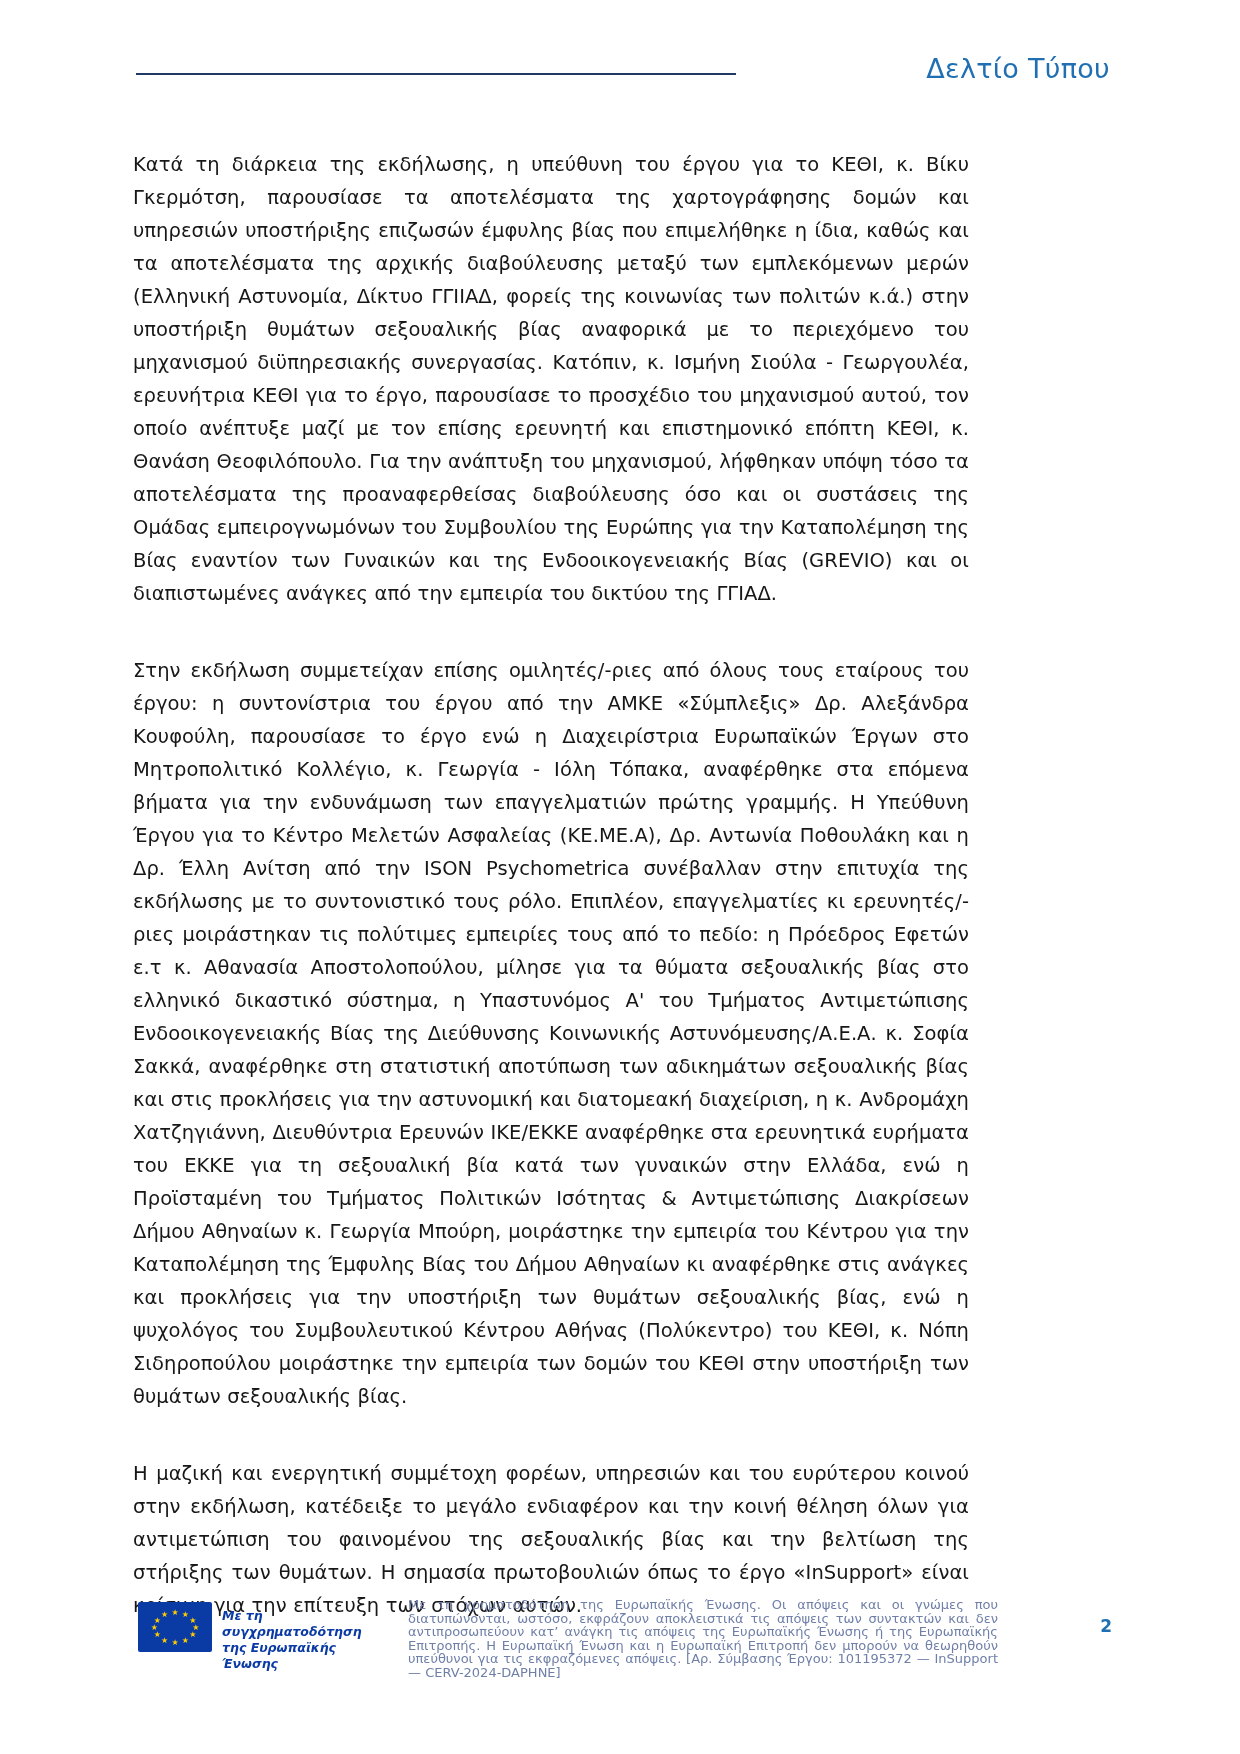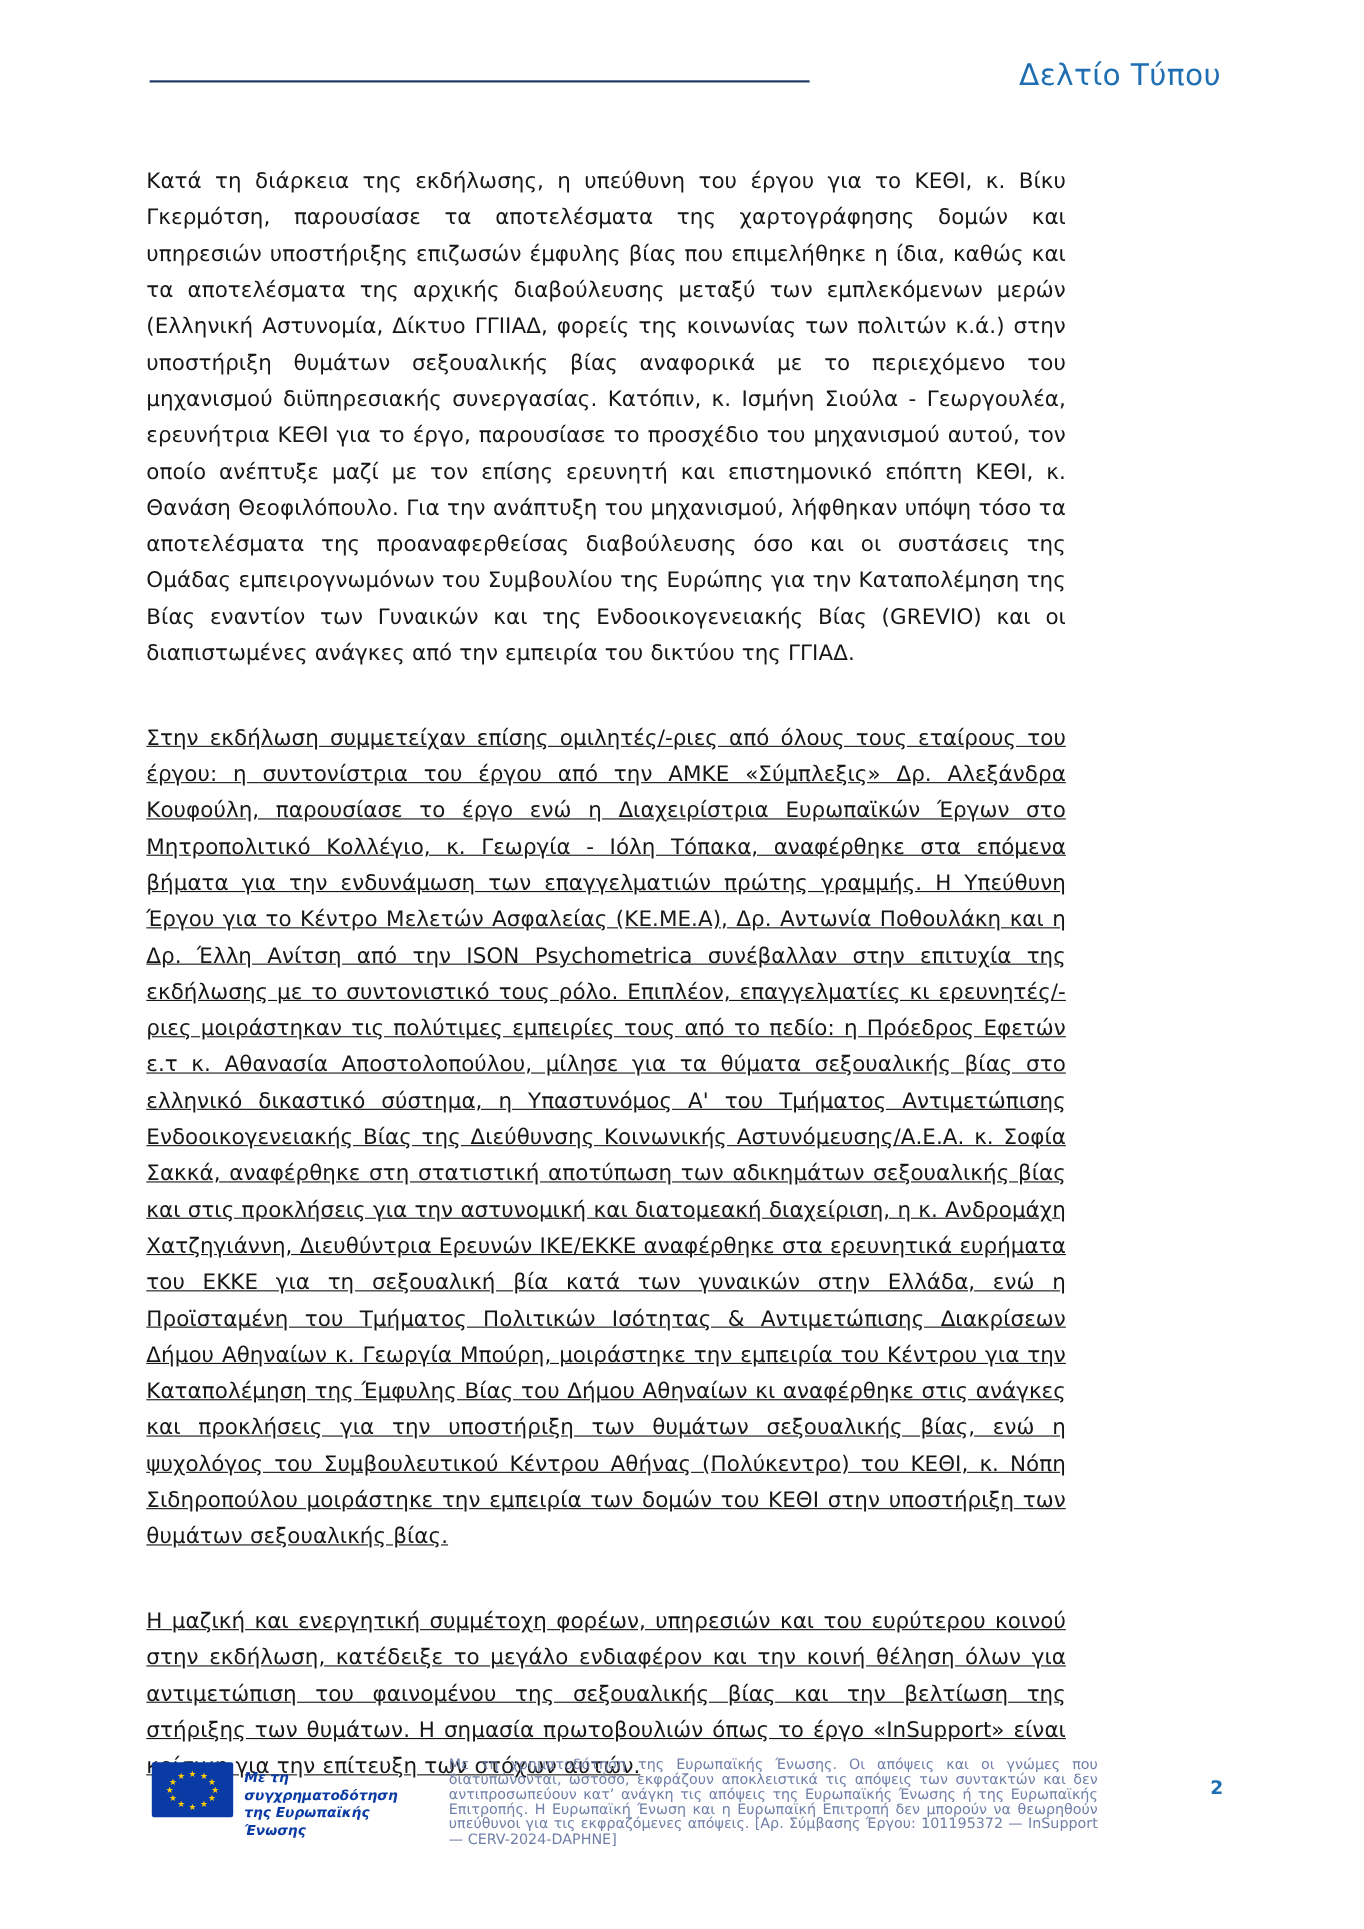--- a/index.html
+++ b/index.html
@@ -59,21 +59,20 @@
     color: #171717;
     margin: 0 16px 44px 0;
     letter-spacing: 0.05px;
     word-spacing: 0.2px;
   }
   .para:last-child {
     margin-bottom: 0;
   }
   .para.spaced-top {
     margin-top: 20px;
-    text-decoration: underline;
   }
 
   
   .page-footer {
     position: absolute;
     left: 0;
     bottom: 86px;
     width: 1240px;
     height: 80px;
   }

